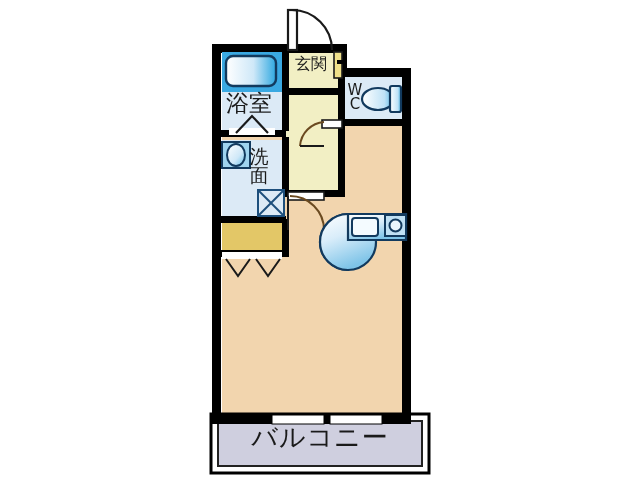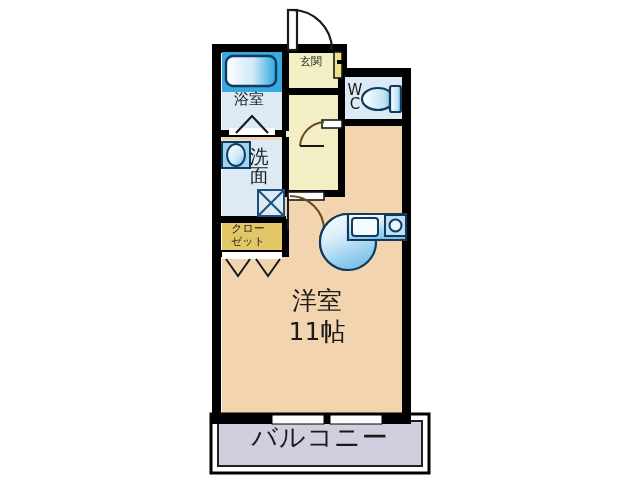--- a/index.html
+++ b/index.html
@@ -2,22 +2,22 @@
 <html><head>
 <meta charset="utf-8">
 <style>
   html,body{margin:0;padding:0;background:#ffffff;}
   body{width:640px;height:480px;overflow:hidden;
        font-family:"DejaVu Sans","Liberation Sans",sans-serif;}
   #plan{position:relative;width:640px;height:480px;background:#ffffff;}
   #plan svg{position:absolute;left:0;top:0;}
   .lbl{position:absolute;color:#1a1a1a;line-height:1.02;text-align:center;
        font-family:"DejaVu Sans","Liberation Sans",sans-serif;white-space:nowrap;}
-  #lbl-genkan{left:288px;top:56px;width:46px;font-size:11px;letter-spacing:0px;}
-  #lbl-bath{left:224px;top:92px;width:50px;font-size:15px;}
+  #lbl-genkan{left:288px;top:56px;width:46px;font-size:16px;letter-spacing:0px;}
+  #lbl-bath{left:224px;top:92px;width:50px;font-size:23px;}
   #lbl-wc{left:347px;top:84px;width:16px;font-size:15px;line-height:0.93;}
   #lbl-senmen{left:247px;top:147px;width:24px;font-size:19px;line-height:1.0;}
   #lbl-closet{left:224px;top:223px;width:48px;font-size:11px;line-height:1.18;}
   #lbl-room{left:258px;top:286px;width:118px;font-size:25px;line-height:1.22;}
   #lbl-balcony{left:225px;top:424px;width:190px;font-size:26px;letter-spacing:1px;}
 </style>
 </head>
 <body>
 
 <div id="plan">
@@ -187,25 +187,17 @@
   <div class="lbl" id="lbl-wc">
     <div>W</div>
     <div>C</div>
   </div>
 
   <div class="lbl" id="lbl-senmen">
     <div>洗</div>
     <div>面</div>
   </div>
 
-  <div class="lbl" id="lbl-closet">
-    <div>クロー</div>
-    <div>ゼット</div>
-  </div>
-
-  <div class="lbl" id="lbl-room">
-    <div>洋室</div>
-    <div>11帖</div>
-  </div>
+
 
   <div class="lbl" id="lbl-balcony">バルコニー</div>
 
 </div>
 
 </body></html>

